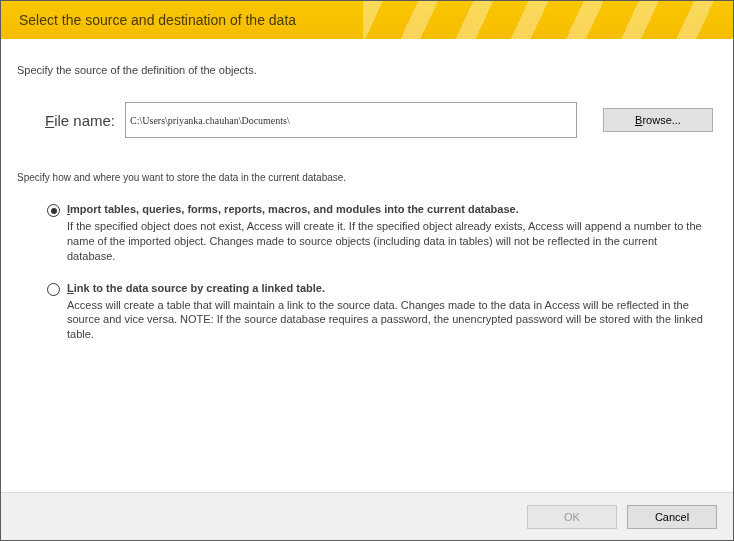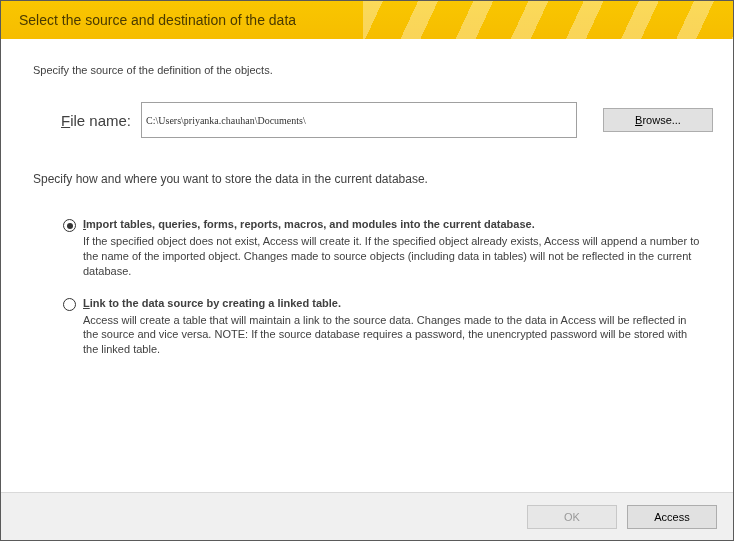--- a/index.html
+++ b/index.html
@@ -79,21 +79,21 @@
         rgba(255,255,255,0) 50px
       );
       pointer-events: none;
     }
     .header-title {
       color: #4a3a00;
       font-size: 14px;
     }
     .content {
       flex: 1;
-      padding: 25px 20px 0 32px;
+      padding: 25px 20px 0 16px;
       color: #404040;
     }
     .section-label {
       font-size: 11px;
       margin-bottom: 26px;
     }
     .file-row {
       display: flex;
       align-items: center;
       margin-left: 28px;
@@ -123,22 +123,22 @@
       border: 1px solid #adadad;
       font-family: inherit;
       font-size: 11px;
       cursor: pointer;
       margin-left: 16px;
     }
     .browse-btn .u {
       text-decoration: underline;
     }
     .store-label {
-      font-size: 12px;
-      margin-bottom: 32px;
+      font-size: 10px;
+      margin-bottom: 20px;
     }
     .option-group {
       margin-left: 30px;
     }
     .option {
       display: flex;
       align-items: flex-start;
       margin-bottom: 18px;
     }
     .radio-wrap {
@@ -244,15 +244,15 @@
         <div class="option-text">
           <div class="option-title"><span class="u">L</span><span>ink to the data source by creating a linked table.</span></div>
           <div class="option-desc">Access will create a table that will maintain a link to the source data. Changes made to the data in Access will be reflected in the source and vice versa. NOTE:  If the source database requires a password, the unencrypted password will be stored with the linked table.</div>
         </div>
       </div>
     </div>
   </div>
 
   <div class="footer">
     <button class="footer-btn" disabled="">OK</button>
-    <button class="footer-btn">Access</button>
+    <button class="footer-btn">Cancel</button>
   </div>
 </div>
 
 </body></html>

